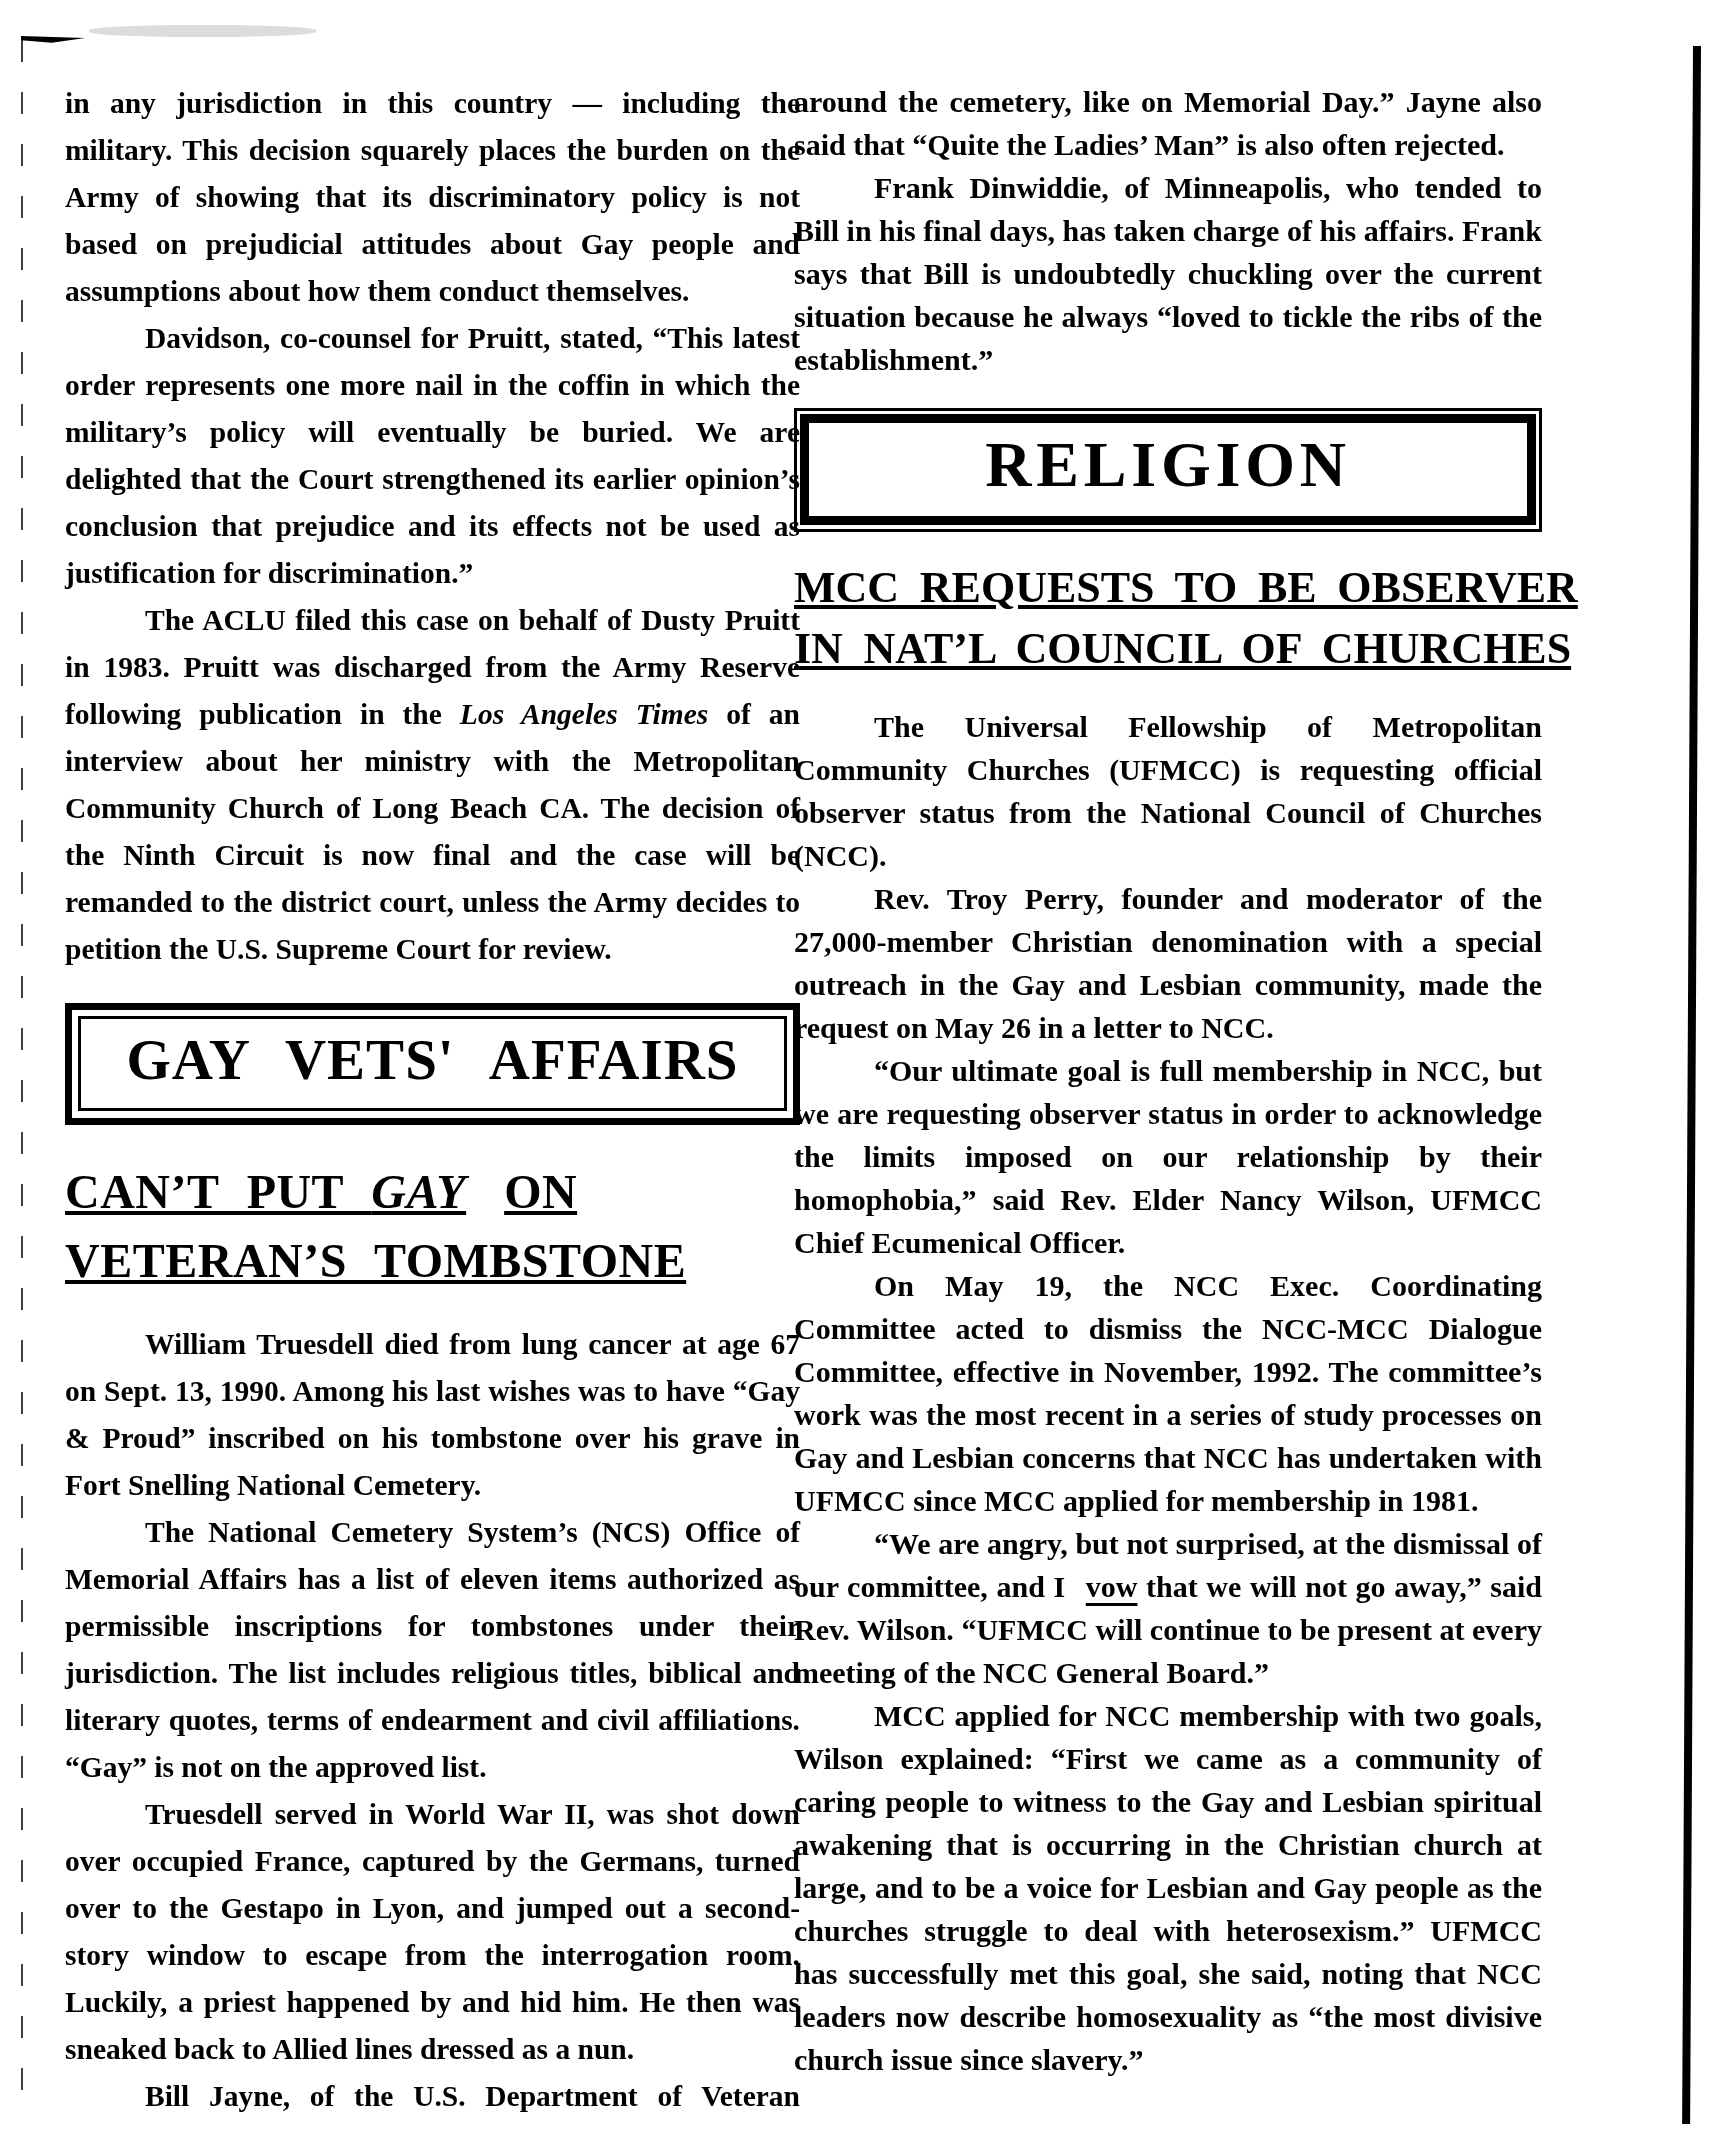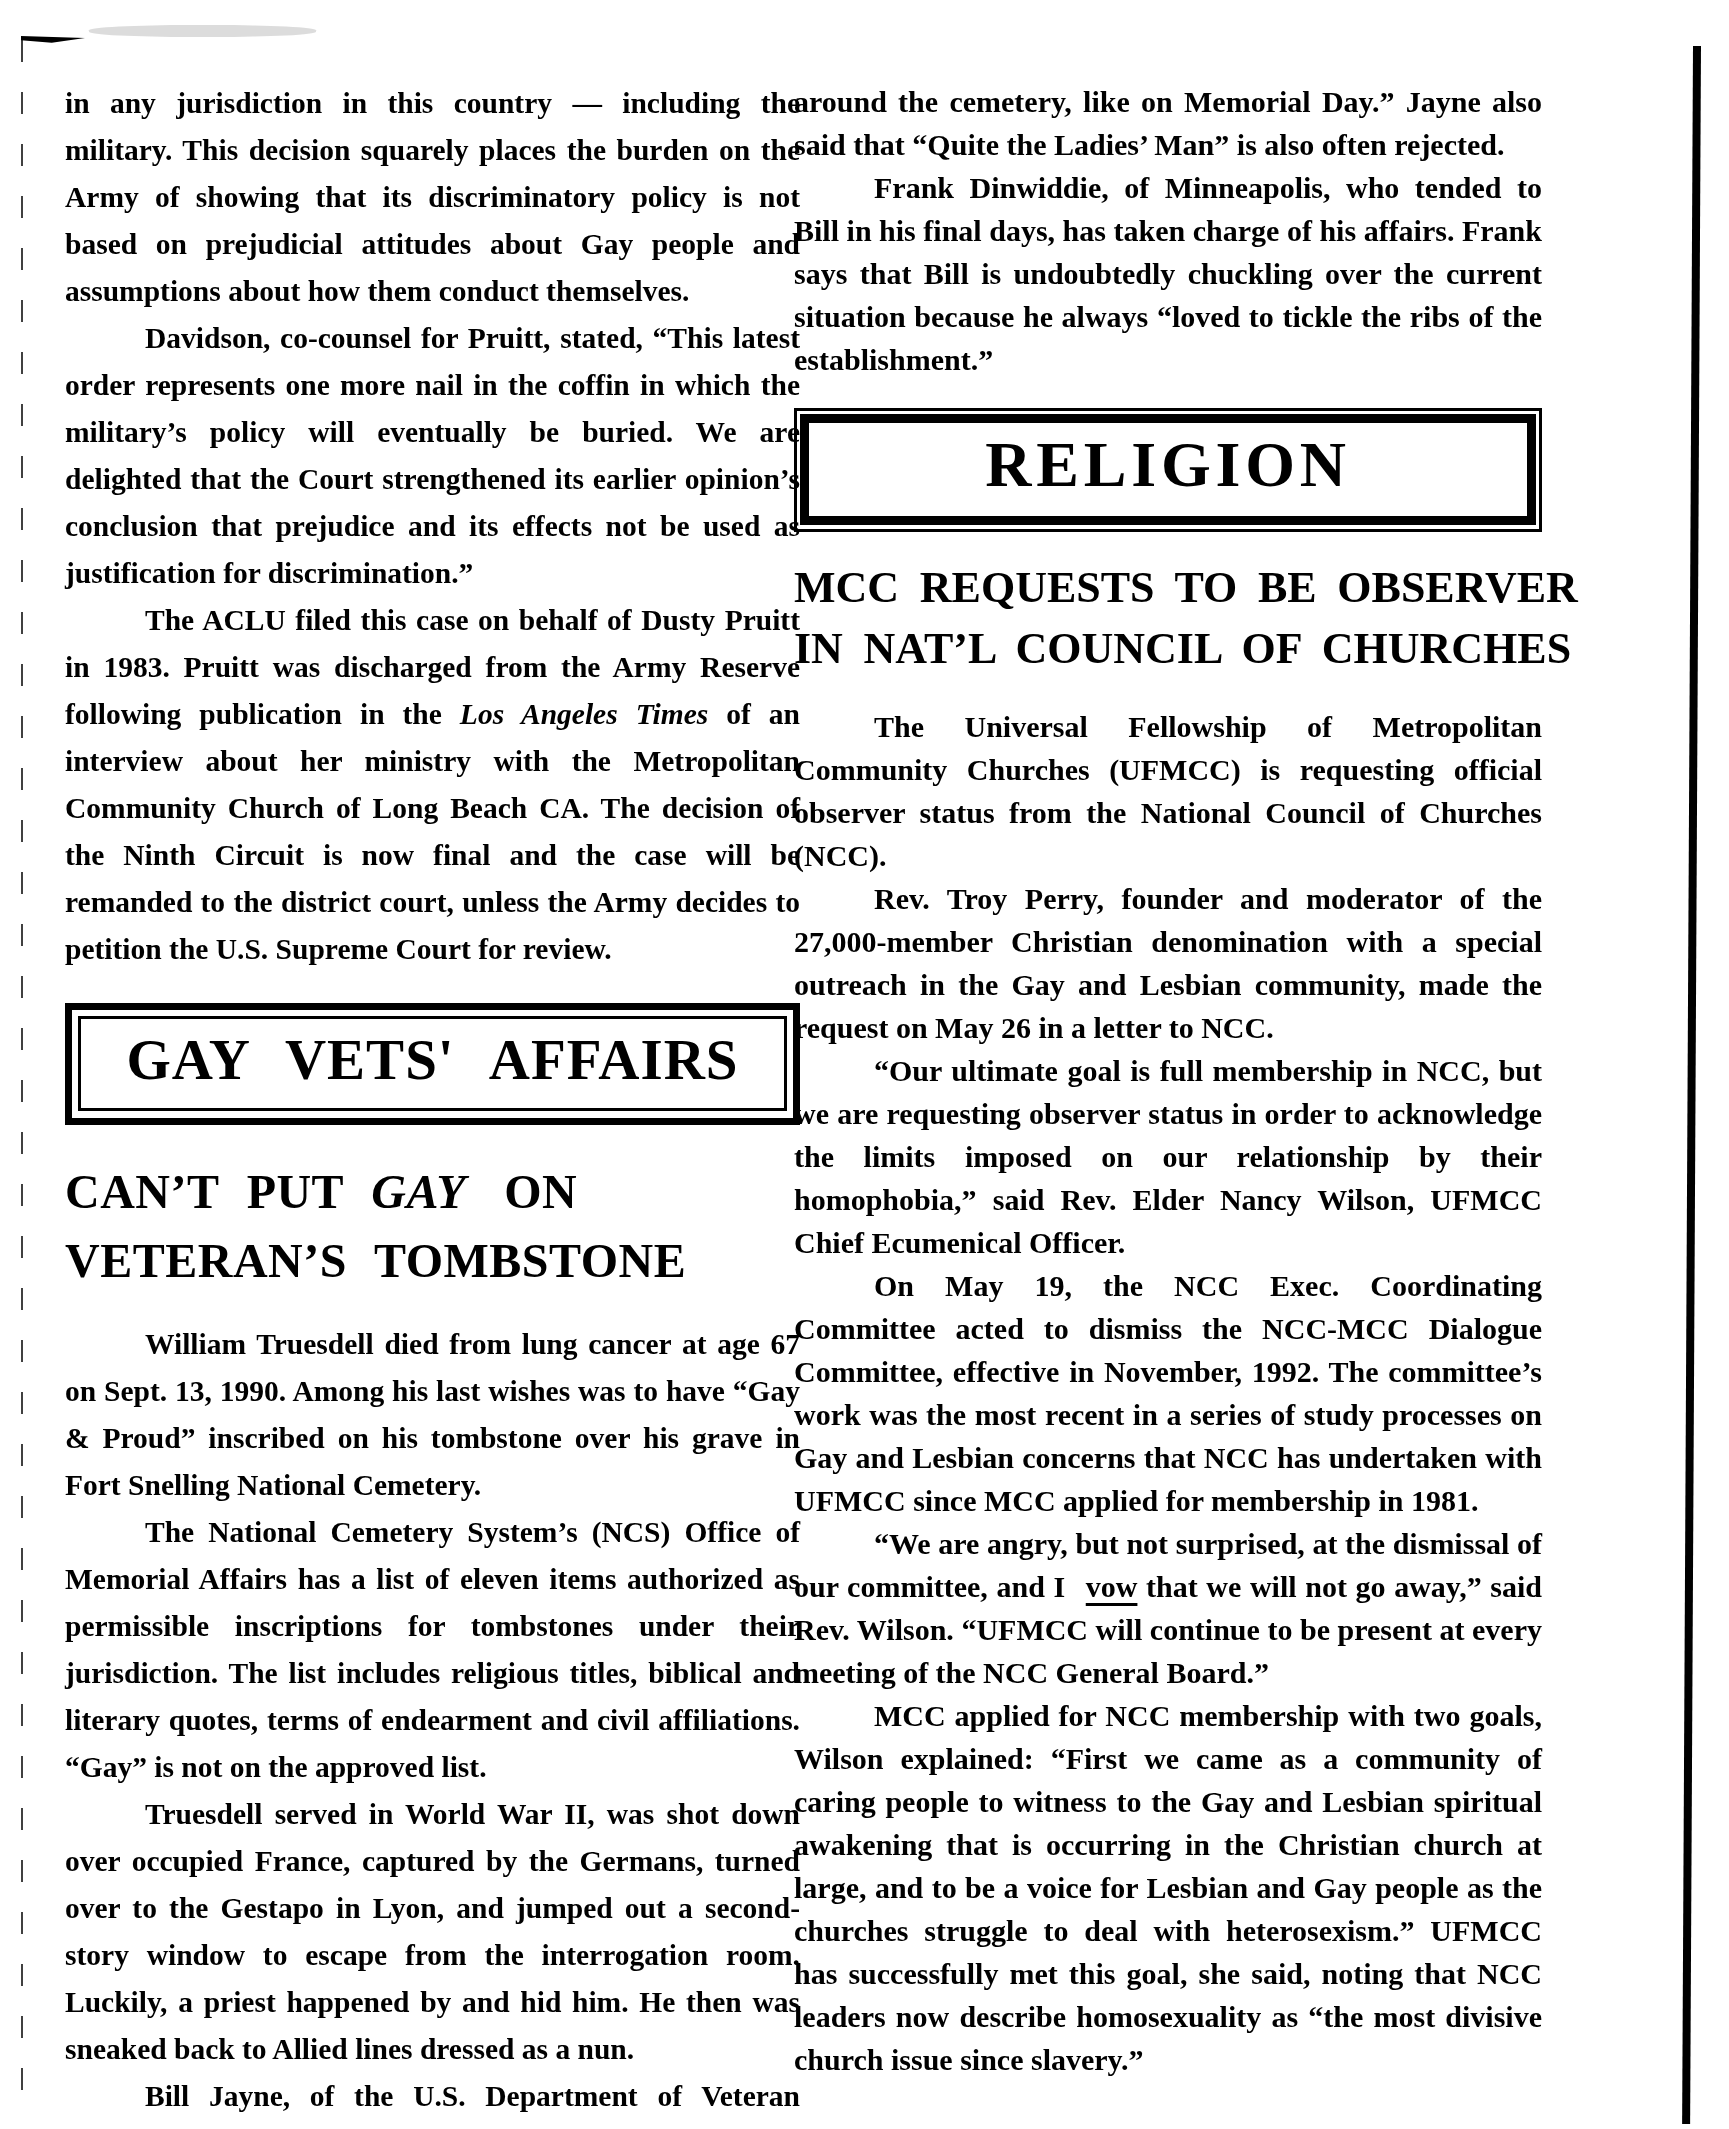--- a/index.html
+++ b/index.html
@@ -84,21 +84,21 @@
   .title-religion{
     font-size:64px; font-weight:bold;
     letter-spacing:4.8px;
     white-space:nowrap;
   }
 
   
   .article-heading{ font-weight:bold; margin:0 0 26.6px; }
   .col-left  .article-heading{ font-size:48px; line-height:69px; word-spacing:15.5px; letter-spacing:0.5px; }
   .col-right .article-heading{ font-size:44px;  line-height:61px; word-spacing:9.7px; }
-  .h-line{ display:block; white-space:nowrap; }
+  .h-line{ display:block; white-space:nowrap;text-decoration:underline; }
 </style>
 </head>
 <body>
 
 <div class="edge-left"></div>
 <div class="corner-mark"></div>
 <div class="smudge"></div>
 <div class="edge-right"></div>
 
 <div class="col col-left">

